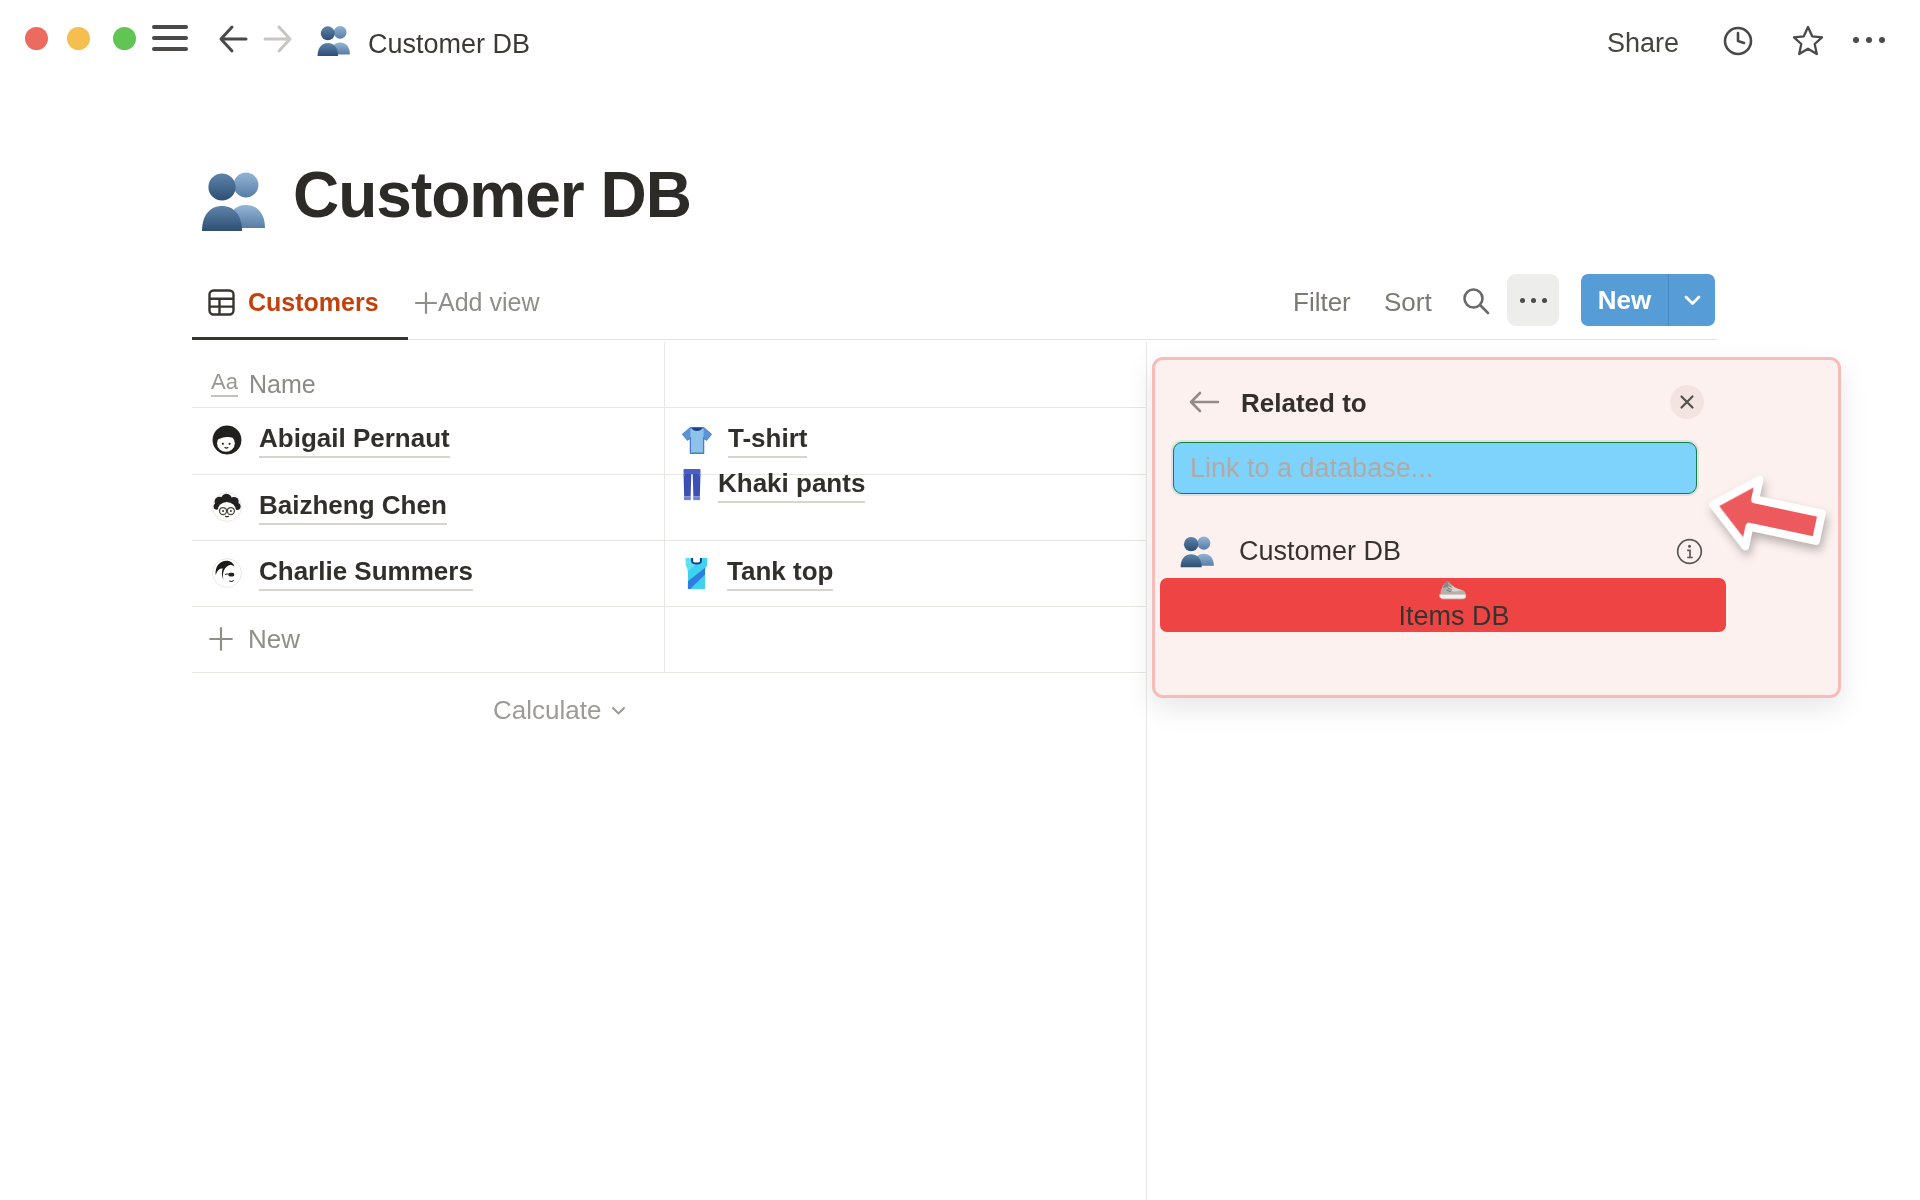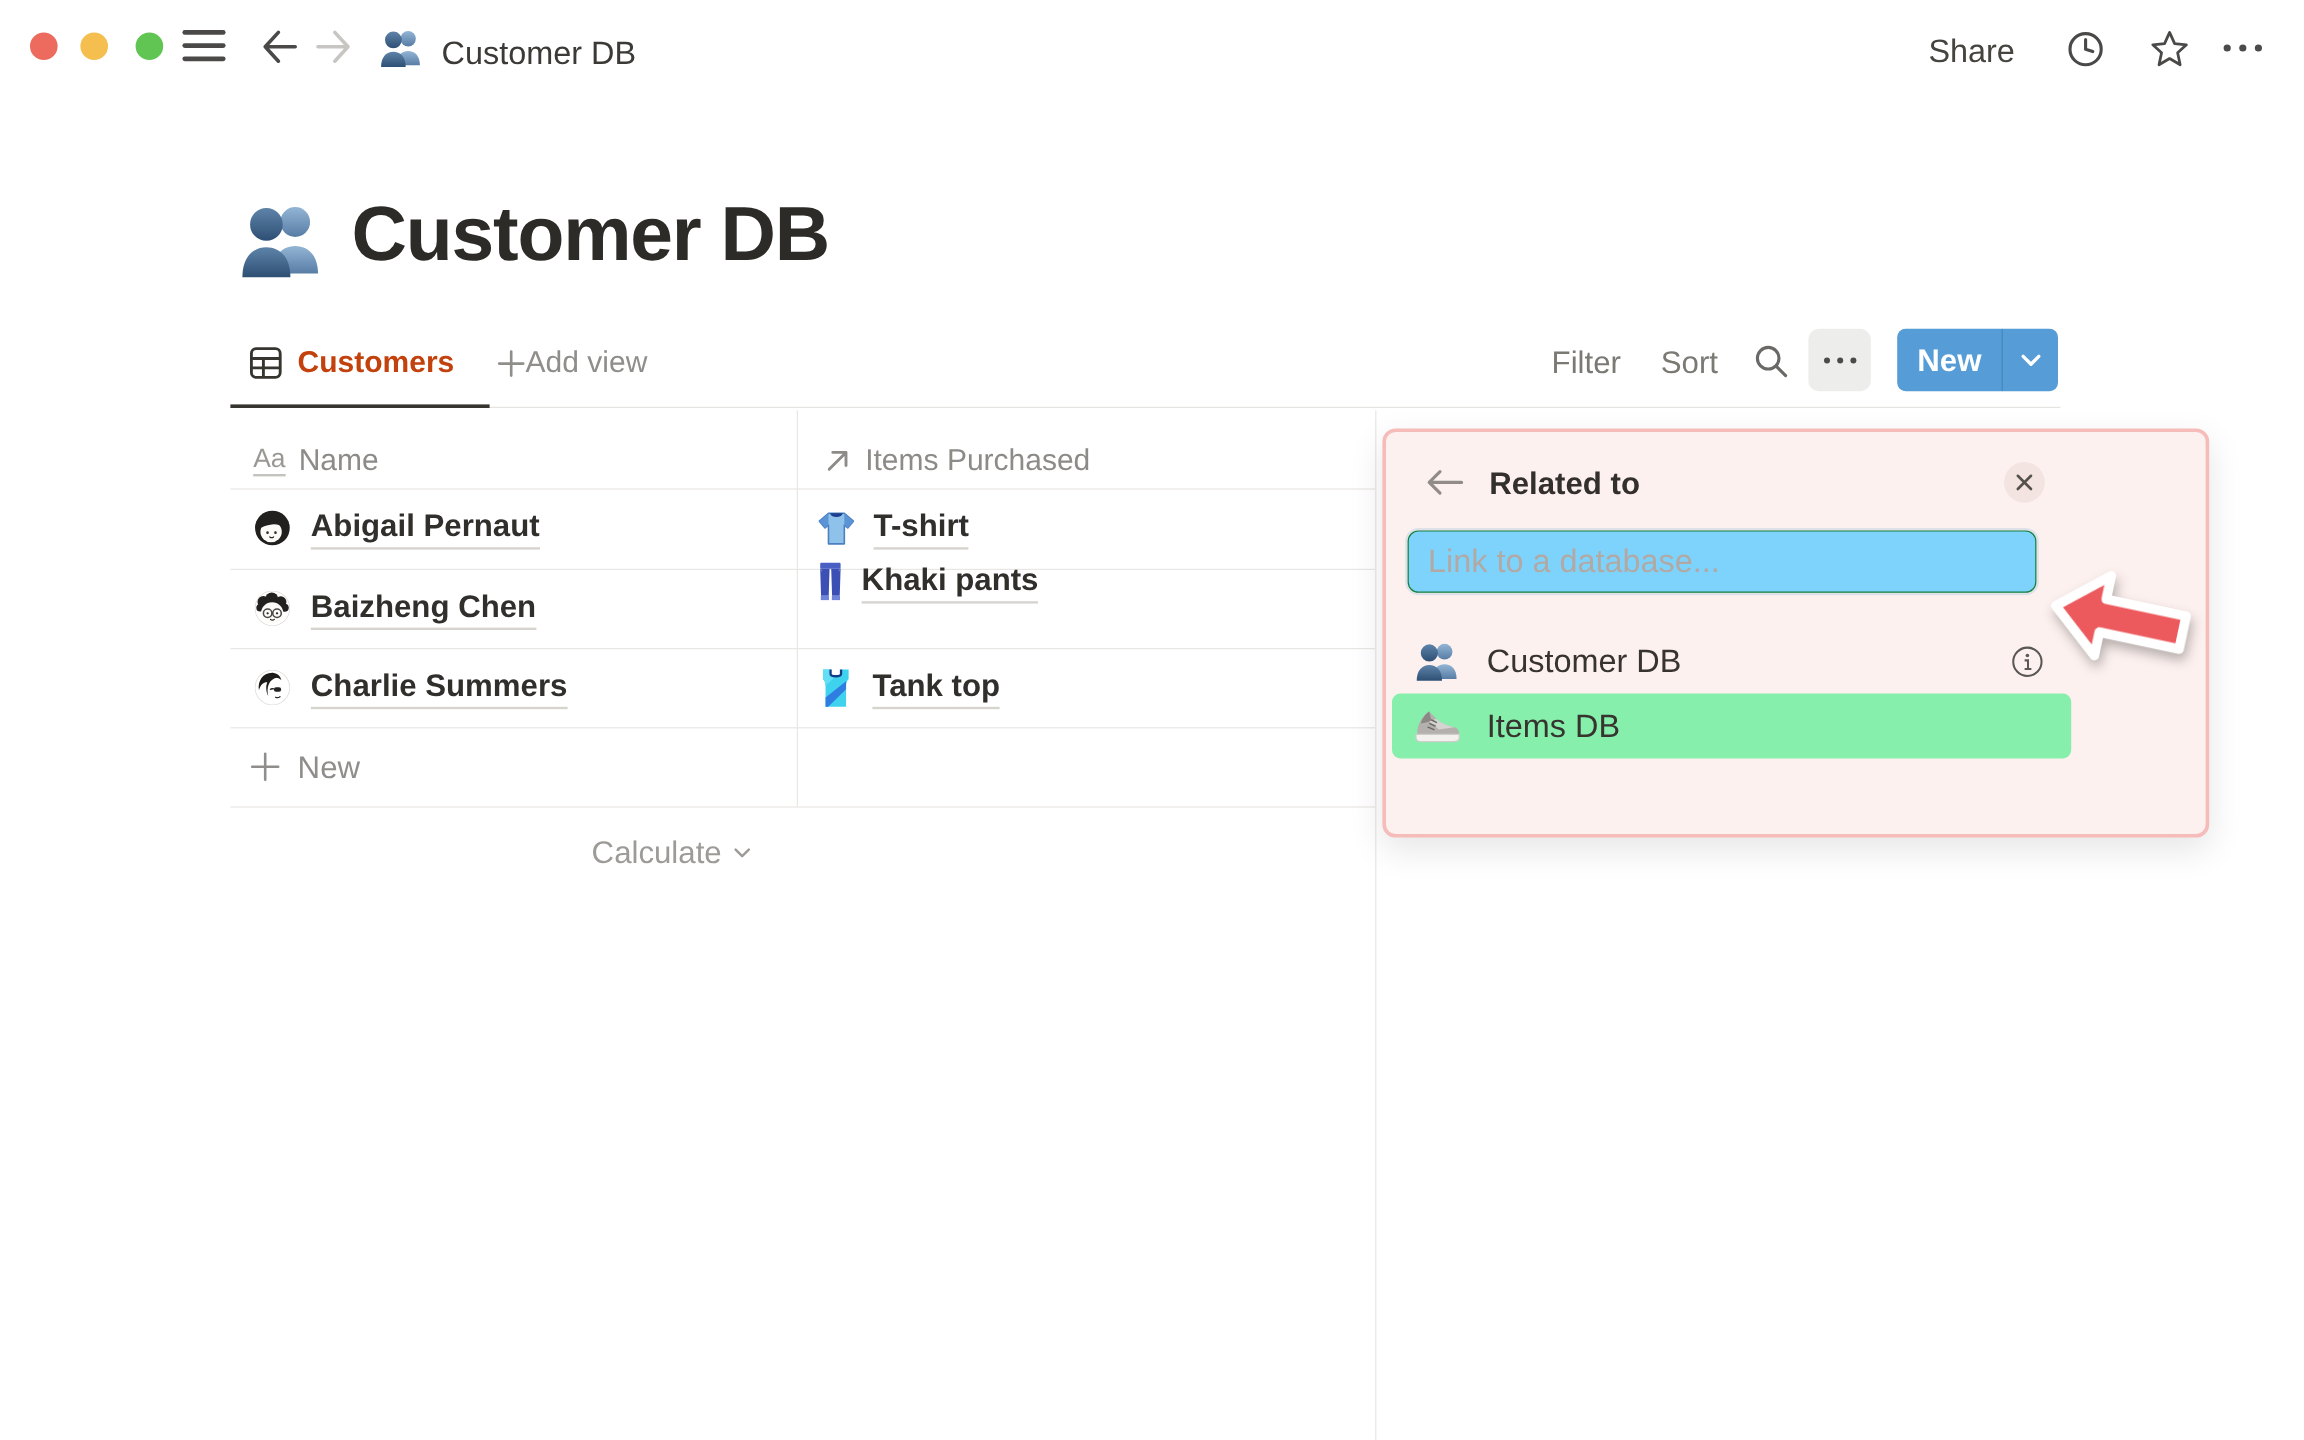--- a/index.html
+++ b/index.html
@@ -49,21 +49,21 @@
   .searchbox{position:absolute;left:18px;top:82px;width:524px;height:52px;
       border:1px solid #15803d;border-radius:9px;background:#7dd3fc;box-sizing:border-box;
       box-shadow:0 0 0 2px rgba(164,198,220,0.35);text-decoration:underline;}
   .searchbox input{width:100%;height:100%;border:none;outline:none;background:transparent;
       font-family:"Liberation Sans","DejaVu Sans",sans-serif;
       font-size:27px;color:#454240;padding:0 16px;box-sizing:border-box;}
   .searchbox input::placeholder{color:#b2a9a5;opacity:1;}
   .popitem{position:absolute;left:5px;width:566px;height:54px;display:flex;align-items:center;
       border-radius:7px;}
   .popitem .lbl{font-size:27px;color:#37342f;}
-  .hilite{background:#86efac;}
+  .hilite{background:#ef4444;flex-direction:column;}
   .showmore{font-size:27px;color:#3e3a36;}
   .tridots{display:flex;gap:5px;align-items:center;}
   .tridots i{width:6px;height:6px;border-radius:50%;background:#3e3a36;}
   
   .redarrow{filter:drop-shadow(3px 5px 5px rgba(0,0,0,0.28));transform:rotate(12deg);}
 </style>
 </head>
 <body>
 
 <svg width="0" height="0" style="position:absolute">
@@ -162,26 +162,20 @@
       </svg>
     </div>
   </div>
 
   <div class="abs" style="left:192px;top:339px;width:1525px;height:1px;background:#e6e4e1"></div>
   <div class="abs" style="left:192px;top:337px;width:216px;height:3px;background:#37352f"></div>
 
   <div class="abs colhead" style="left:211px;top:361px;height:46px">
     <span class="aa">Aa</span>
     <span>Name</span>
-  </div>
-  <div class="abs colhead" style="left:686px;top:361px;height:46px">
-    <svg width="24" height="24" viewBox="0 0 24 24">
-      <path d="M5 19 L19 5 M8 5 H19 V16" stroke="#8d8b87" stroke-width="2.4" fill="none" stroke-linecap="round" stroke-linejoin="round"></path>
-    </svg>
-    <span>Items Purchased</span>
   </div>
 
   <div class="abs hdiv" style="left:192px;top:407px;width:954px"></div>
   <div class="abs hdiv" style="left:192px;top:474px;width:954px"></div>
   <div class="abs hdiv" style="left:192px;top:540px;width:954px"></div>
   <div class="abs hdiv" style="left:192px;top:606px;width:954px"></div>
   <div class="abs hdiv" style="left:192px;top:672px;width:954px"></div>
   <div class="abs vline" style="left:664px;top:342px;height:330px"></div>
   <div class="abs vline" style="left:1146px;top:342px;height:858px"></div>
 

